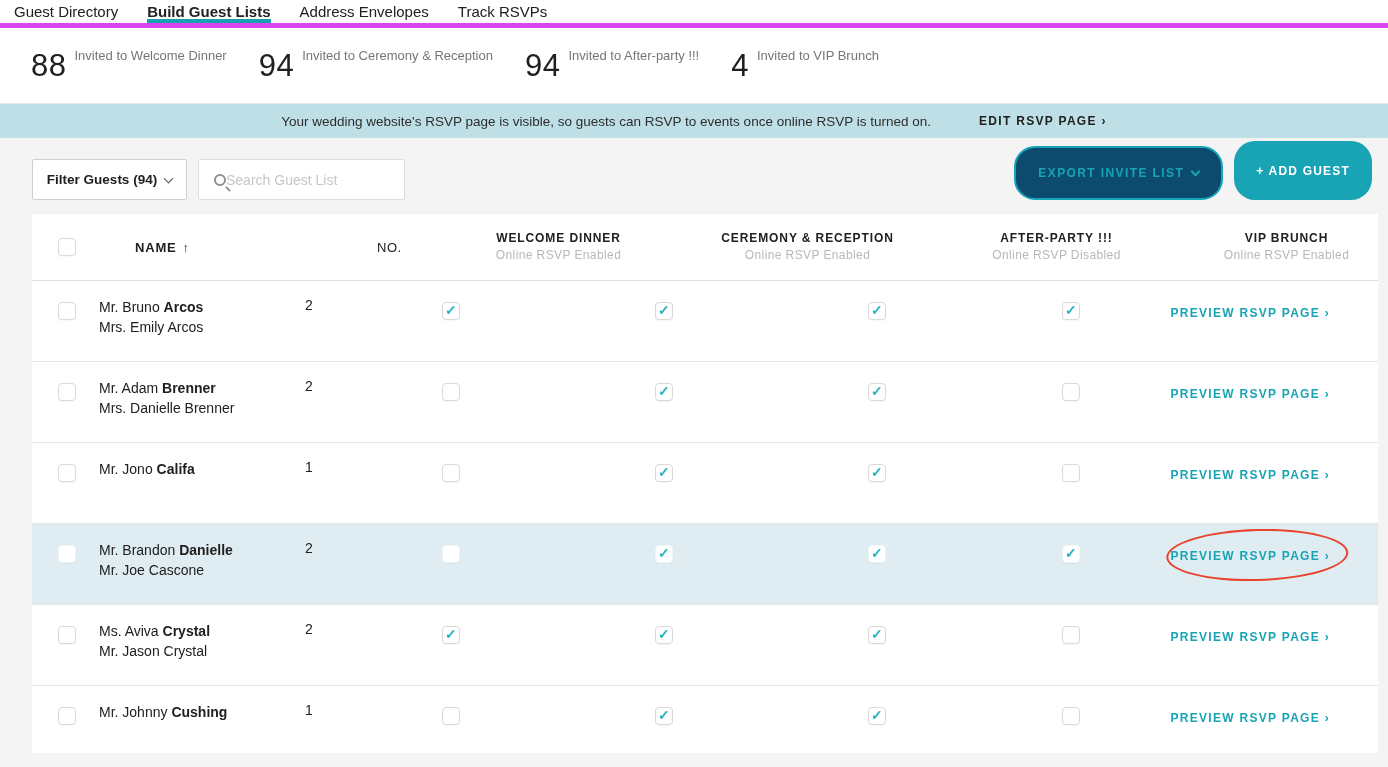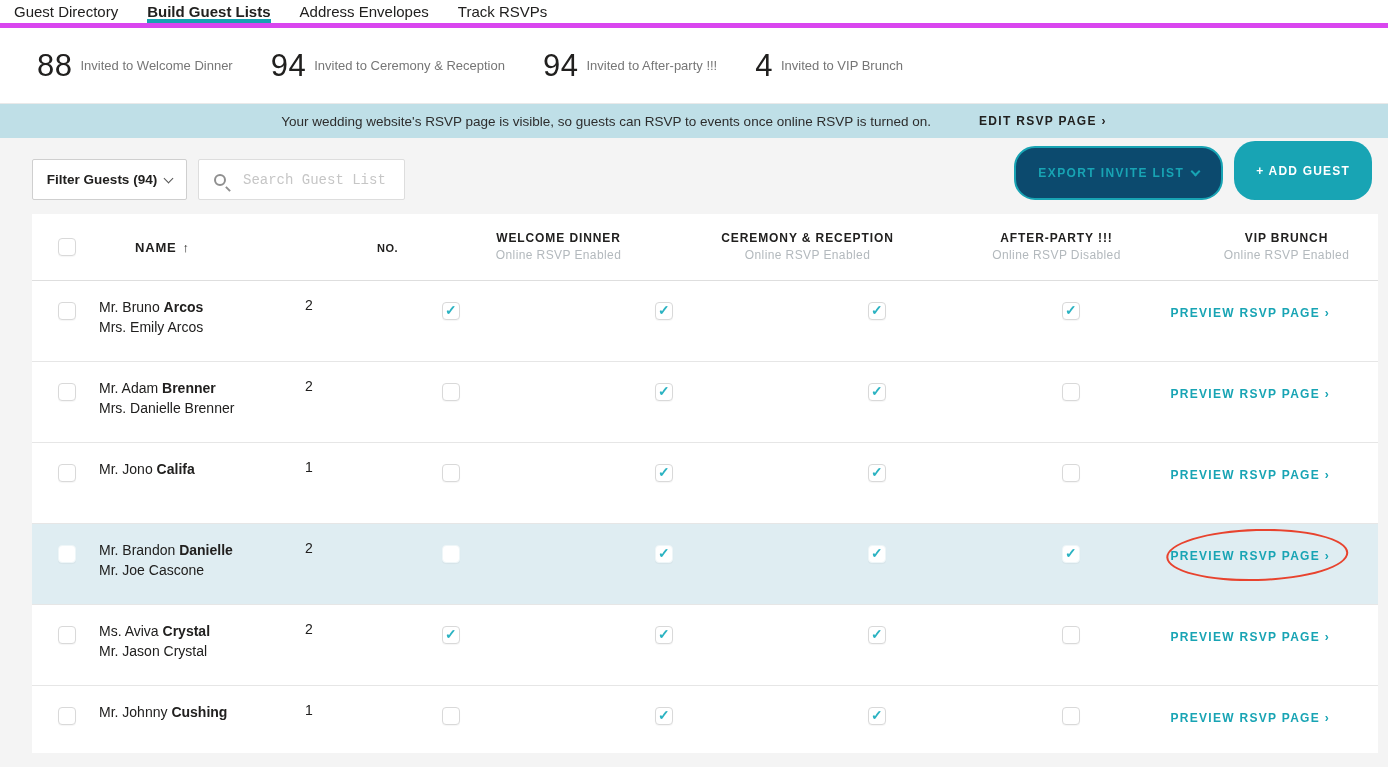--- a/index.html
+++ b/index.html
@@ -7,55 +7,55 @@
   body { font-family:"Liberation Sans", sans-serif; background:#f4f4f4; color:#21201f; }
 
   
   .nav { height:28px; background:#fff; border-bottom:5px solid #d946ef; display:flex; align-items:stretch; padding-left:14px; }
   .tab { position:relative; display:flex; align-items:center; font-size:15px; color:#21201f; margin-right:29px; cursor:pointer; white-space:nowrap; }
   .tab.active { font-weight:bold; }
   .tab.active::after { content:""; position:absolute; left:0; right:0; bottom:0; height:4px; background:#17a2b2; }
 
   
   .stats { height:76px; background:#fff; border-bottom:1px solid #e9e9e9; display:flex; align-items:center; padding-left:31px; }
-  .stat { display:flex; align-items:center; margin-right:32px;margin-left:6px; }
+  .stat { display:flex; align-items:flex-start; margin-right:32px; }
   .stat-num { font-size:31px; font-weight:300; color:#21201f; letter-spacing:.5px; }
   .stat-label { font-size:13px; color:#767676; margin-left:8px; }
 
   
   .banner { height:34px; background:#bfdfe7; display:flex; align-items:center; justify-content:center;gap:22px; }
   .banner-msg { font-size:13.5px; color:#2d2d2d; }
   .banner-link { font-size:12px; font-weight:bold; letter-spacing:1.3px; color:#21201f; margin-left:26px; cursor:pointer; text-decoration:none; }
 
   
   .toolbar { margin:21px 16px 14px 32px; height:41px; display:flex; align-items:flex-end; }
   .filter-btn { height:41px; width:155px; background:#fff; border:1px solid #cfcfcf; border-radius:2px; display:flex; align-items:center; justify-content:center; font-size:13.5px; font-weight:bold; color:#21201f; cursor:pointer; }
   .chev { display:inline-block; width:7px; height:7px; border-right:1.5px solid #555; border-bottom:1.5px solid #555; transform:rotate(45deg); margin-left:8px; margin-bottom:3px; }
   .search-box { height:41px; width:207px; background:#fff; border:1px solid #ddd; border-radius:2px; margin-left:11px; display:flex; align-items:center; padding-left:15px; }
   .search-icon { width:12px; height:12px; border:2px solid #8f8f8f; border-radius:50%; position:relative; flex:0 0 auto; }
   .search-icon::after { content:""; position:absolute; width:2px; height:6px; background:#8f8f8f; transform:rotate(-45deg); left:11px; top:10px; }
-  .search-box input { border:none; outline:none; font-size:14px; color:#444; margin-left:17px; width:150px; font-family:Liberation Mono, monospace; background:transparent; }
+  .search-box input { border:none; outline:none; font-size:14px; color:#444; width:150px; font-family:Liberation Sans, sans-serif; background:transparent; }
   .search-box input::placeholder { color:#c6c6c6; }
   .toolbar-spacer { flex:1; }
   .export-btn { height:54px; padding:0 22px; background:#0c4a6e; border:2px solid #18a4b4; border-radius:21px; display:flex; align-items:center; font-size:12px; font-weight:bold; letter-spacing:1.4px; color:#18a4b4; cursor:pointer; }
   .export-btn .chev { border-color:#18a4b4; border-right-width:2px; border-bottom-width:2px; }
   .add-btn { height:59px; padding:0 22px; margin-left:11px; background:#18a4b4; border:none; border-radius:21px; display:flex; align-items:center; font-size:12px; font-weight:bold; letter-spacing:1.2px; color:#fff; cursor:pointer; font-family:"Liberation Sans", sans-serif; }
 
   
   .card { margin:0 10px 0 32px; width:1346px; background:#fff; height:539px; overflow:hidden; }
   .thead { display:flex; align-items:center; height:67px; border-bottom:1px solid #dedede;gap:36px; }
   .c-select { flex:0 0 67px; display:flex; padding-left:26px; }
   .c-name  { flex:0 0 206px; }
   .c-no    { flex:0 0 39px; }
   .c-event { flex:0 0 213px; display:flex; flex-direction:column; align-items:center; }
   .c-event.narrow { flex:0 0 175px; }
   .c-preview { flex:1; text-align:right; padding-right:48px; }
   .th-name { font-size:13px; font-weight:bold; letter-spacing:.8px; color:#21201f; cursor:pointer; }
   .sort-arrow { font-weight:bold; margin-left:6px; font-size:13px; }
-  .th-no { font-size:11px; font-weight:bold; letter-spacing:.5px; }
+  .th-no { font-size:13px; font-weight:normal; letter-spacing:.5px; }
   .ev-title { font-size:12px; font-weight:bold; letter-spacing:.9px; color:#21201f; line-height:17px; }
   .ev-sub { font-size:12px; color:#b3b9bd; letter-spacing:.4px; line-height:17px; }
 
   .checkbox { width:18px; height:18px; background:#fff; border:1px solid #d9d9d9; border-radius:4px; position:relative; cursor:pointer; box-shadow:0 1px 1px rgba(0,0,0,.04); }
   .checkbox.checked::after { content:"✓"; position:absolute; left:2.5px; top:-1px; font-size:14px; font-weight:bold; color:#2bb3c2; }
 
   .row { display:flex; height:81px; border-bottom:1px solid #e6e6e6; background:#fff; }
   .row.highlighted { background:#dfedf2; }
   .row.highlighted .checkbox { border-color:#eef6f8; }
   .row .c-select .checkbox { margin-top:21px; }

